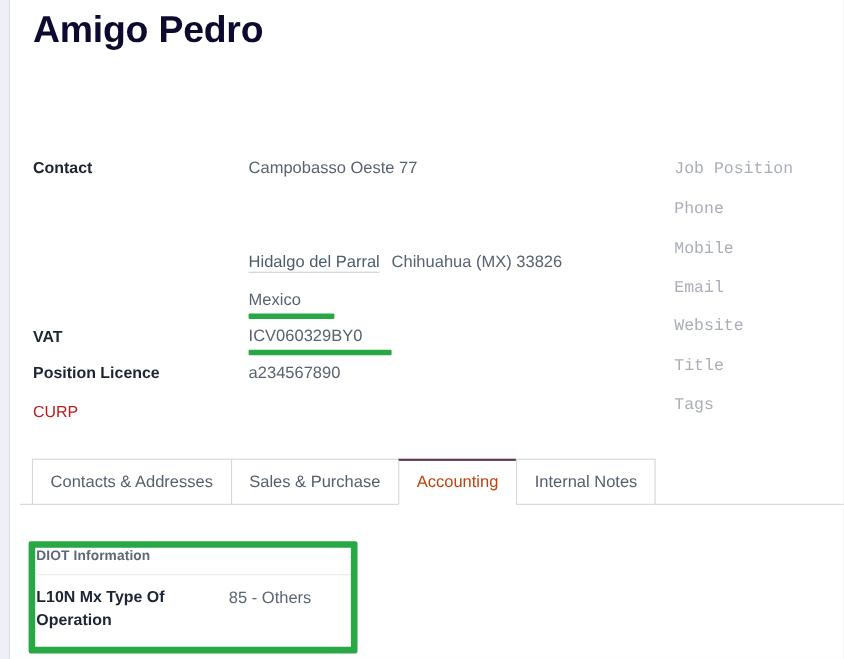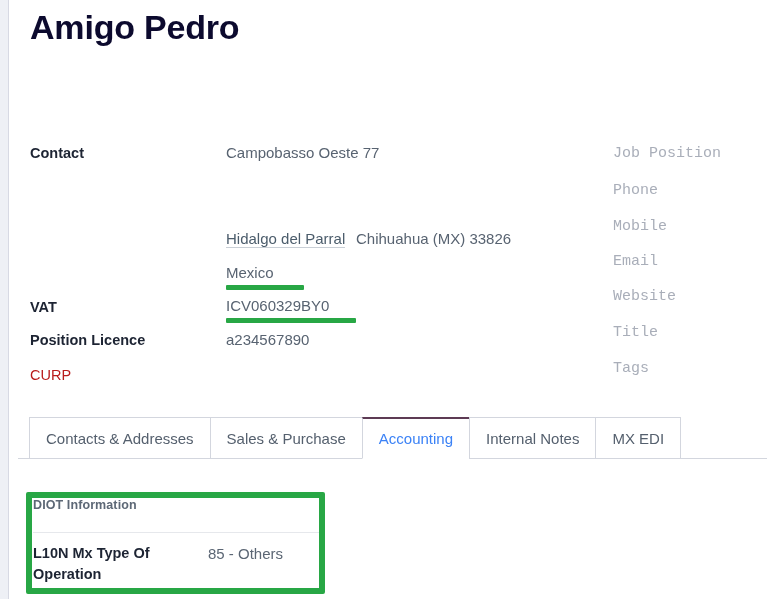--- a/index.html
+++ b/index.html
@@ -114,40 +114,40 @@
     font-size: 15px;
     color: #55606e;
     background: #ffffff;
     border: 1px solid #d3d6de;
     border-right: none;
     cursor: pointer;
     white-space: nowrap;
   }
   .tab:last-child { border-right: 1px solid #d3d6de; }
   .tab.active {
-    color: #3b82f6;
+    color: #c2410c;
     border-top: 2px solid #5d3b54;
     border-bottom: 1px solid #ffffff;
     margin-bottom: -1px;
     z-index: 3;
     padding-left: 16px;
   }
 
   
   .panel {
     position: absolute;
     left: 24px; top: 498px;
     width: 287px;
   }
   .panel-title {
     font-size: 12.5px;
     font-weight: bold;
     color: #5d6876;
     letter-spacing: 0.1px;
-    padding-bottom: 20px;
+    padding-bottom: 10px;
     border-bottom: 1px solid #e6e8ec;
   }
   .panel-row {
     position: relative;
     display: flex;
     padding-top: 10px;
   }
   .panel-row .p-label {
     width: 175px;
     font-size: 14.5px;
@@ -222,21 +222,20 @@
       </div>
     </div>
 
     <div class="tabbar">
       <div class="tab-underline"></div>
       <div class="tabs">
         <div class="tab">Contacts &amp; Addresses</div>
         <div class="tab">Sales &amp; Purchase</div>
         <div class="tab active" style="border-top-color: rgb(93, 59, 84);">Accounting</div>
         <div class="tab">Internal Notes</div>
-        <div class="tab">MX EDI</div>
       </div>
     </div>
 
     <div class="panel">
       <div class="panel-title">DIOT Information</div>
       <div class="panel-row">
         <div class="p-label">L10N Mx Type Of Operation</div>
         <div class="p-value">85 - Others</div>
       </div>
     </div>

